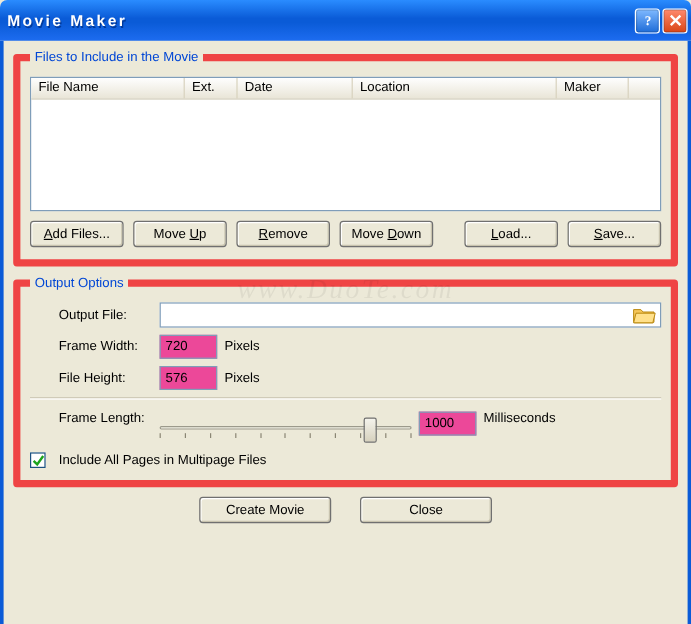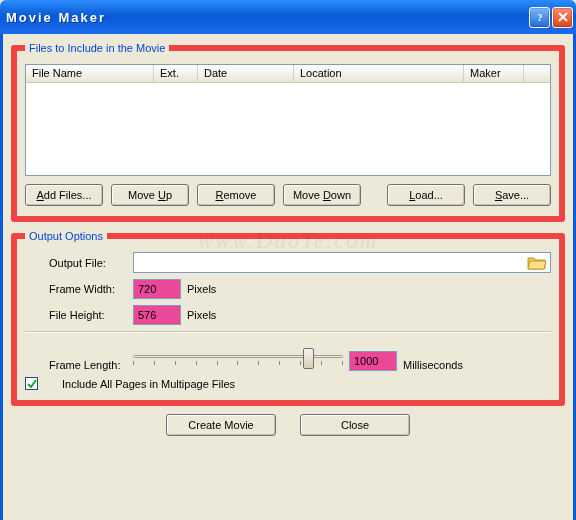--- a/index.html
+++ b/index.html
@@ -142,21 +142,21 @@
   .output-file-wrap input {
     border: none; outline: none; flex: 1; font: inherit; height: 17px;
   }
   .folder-btn {
     width: 22px; height: 17px;
     display: flex; align-items: center; justify-content: center;
     cursor: default;
   }
 
   
-  .slider-row { align-items: flex-end; margin-top: 10px; }
+  .slider-row { align-items: flex-start; margin-top: 10px; }
   .slider {
     position: relative;
     width: 210px;
     height: 28px;
   }
   .slider-track {
     position: absolute;
     top: 12px; left: 0; right: 0;
     height: 3px;
     border: 1px solid #9c9a8c;
@@ -178,21 +178,21 @@
     left: 170px;
   }
 
   .hr {
     border: none;
     border-top: 1px solid #c9c4b0;
     border-bottom: 1px solid #fff;
     margin: 6px 0 8px 0;
   }
 
-  .checkbox-row { display: flex; align-items: center; gap: 24px; margin-top: 0; }
+  .checkbox-row { display: flex; align-items: center; gap: 11px; margin-top: 0; }
   .chk {
     width: 13px; height: 13px;
     border: 1px solid #1c5180;
     background: #fff;
     display: inline-flex; align-items: center; justify-content: center;
   }
   .chk svg { width: 10px; height: 10px; }
 
   .bottom-buttons {
     display: flex;

